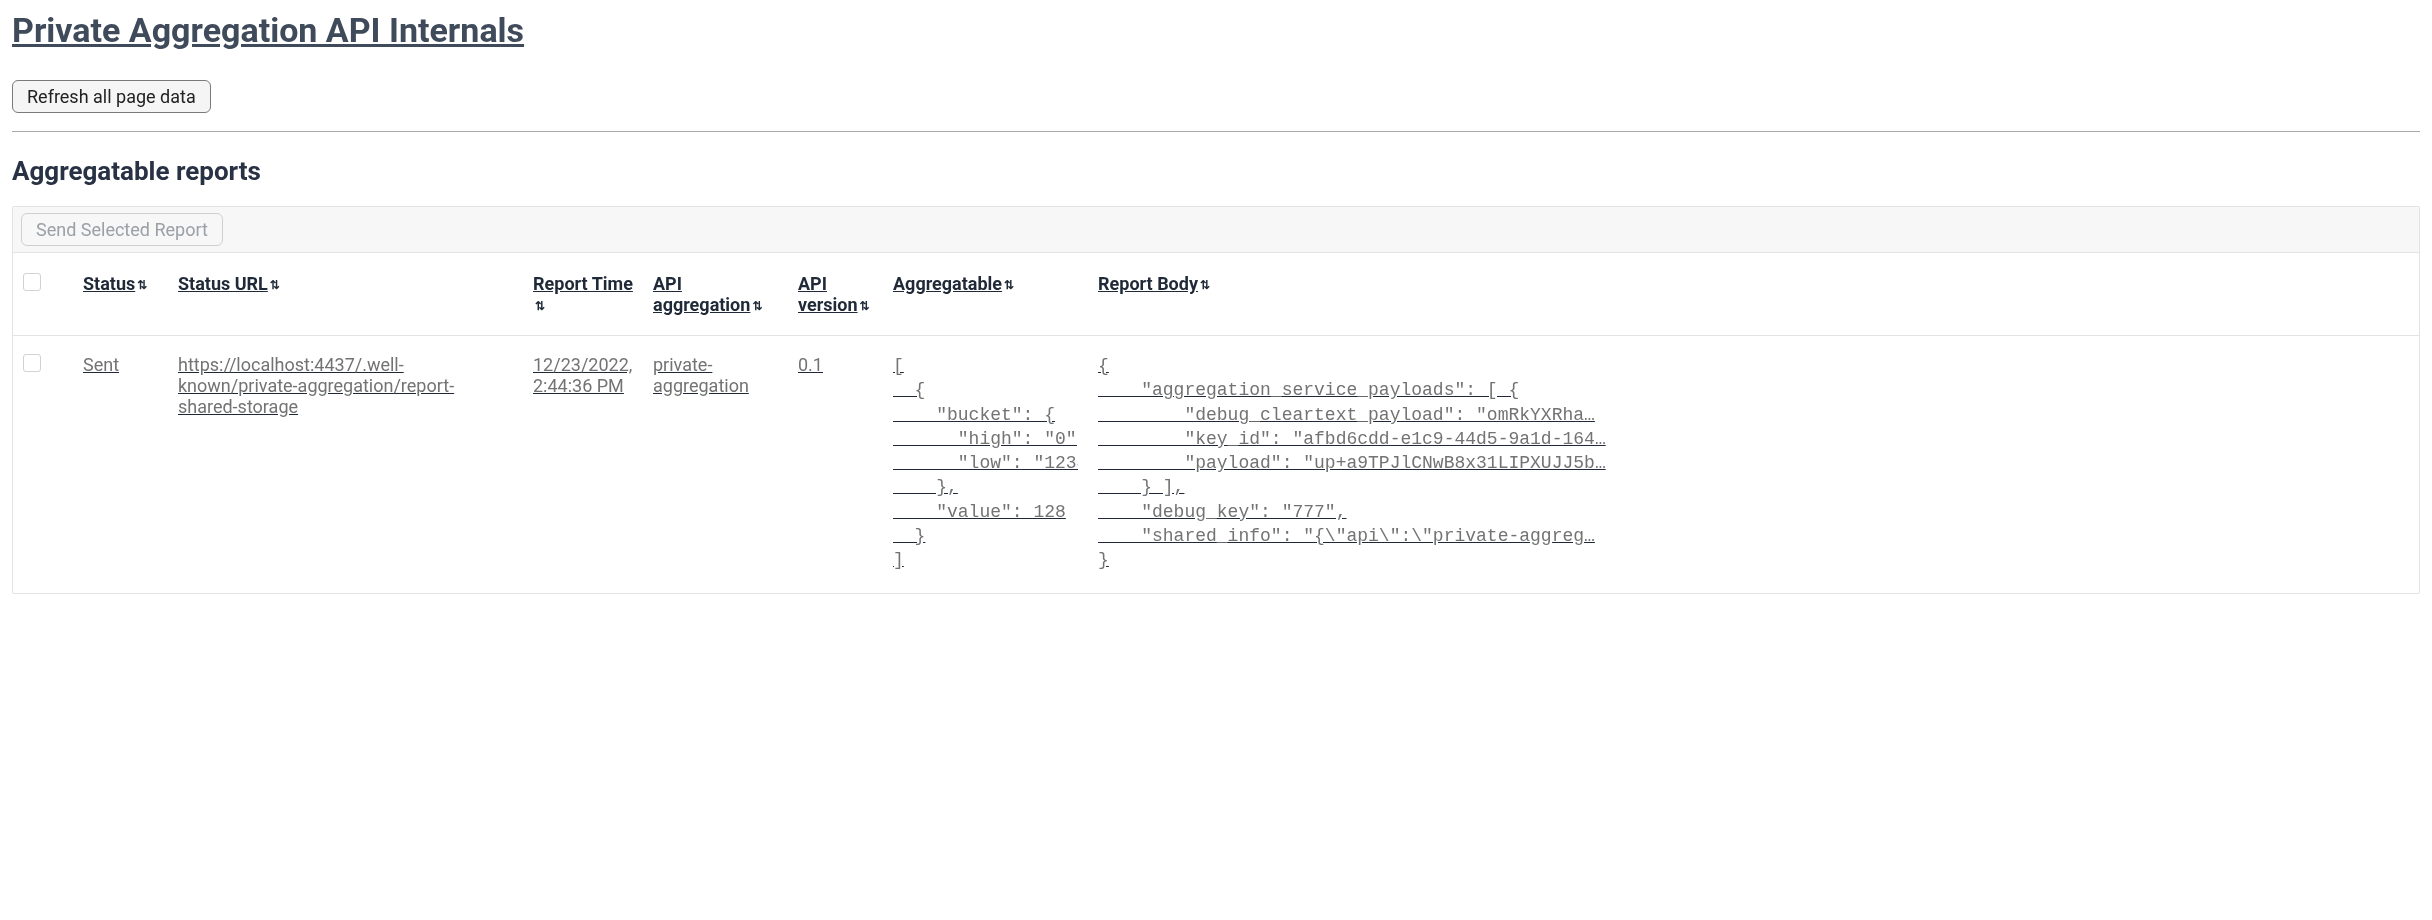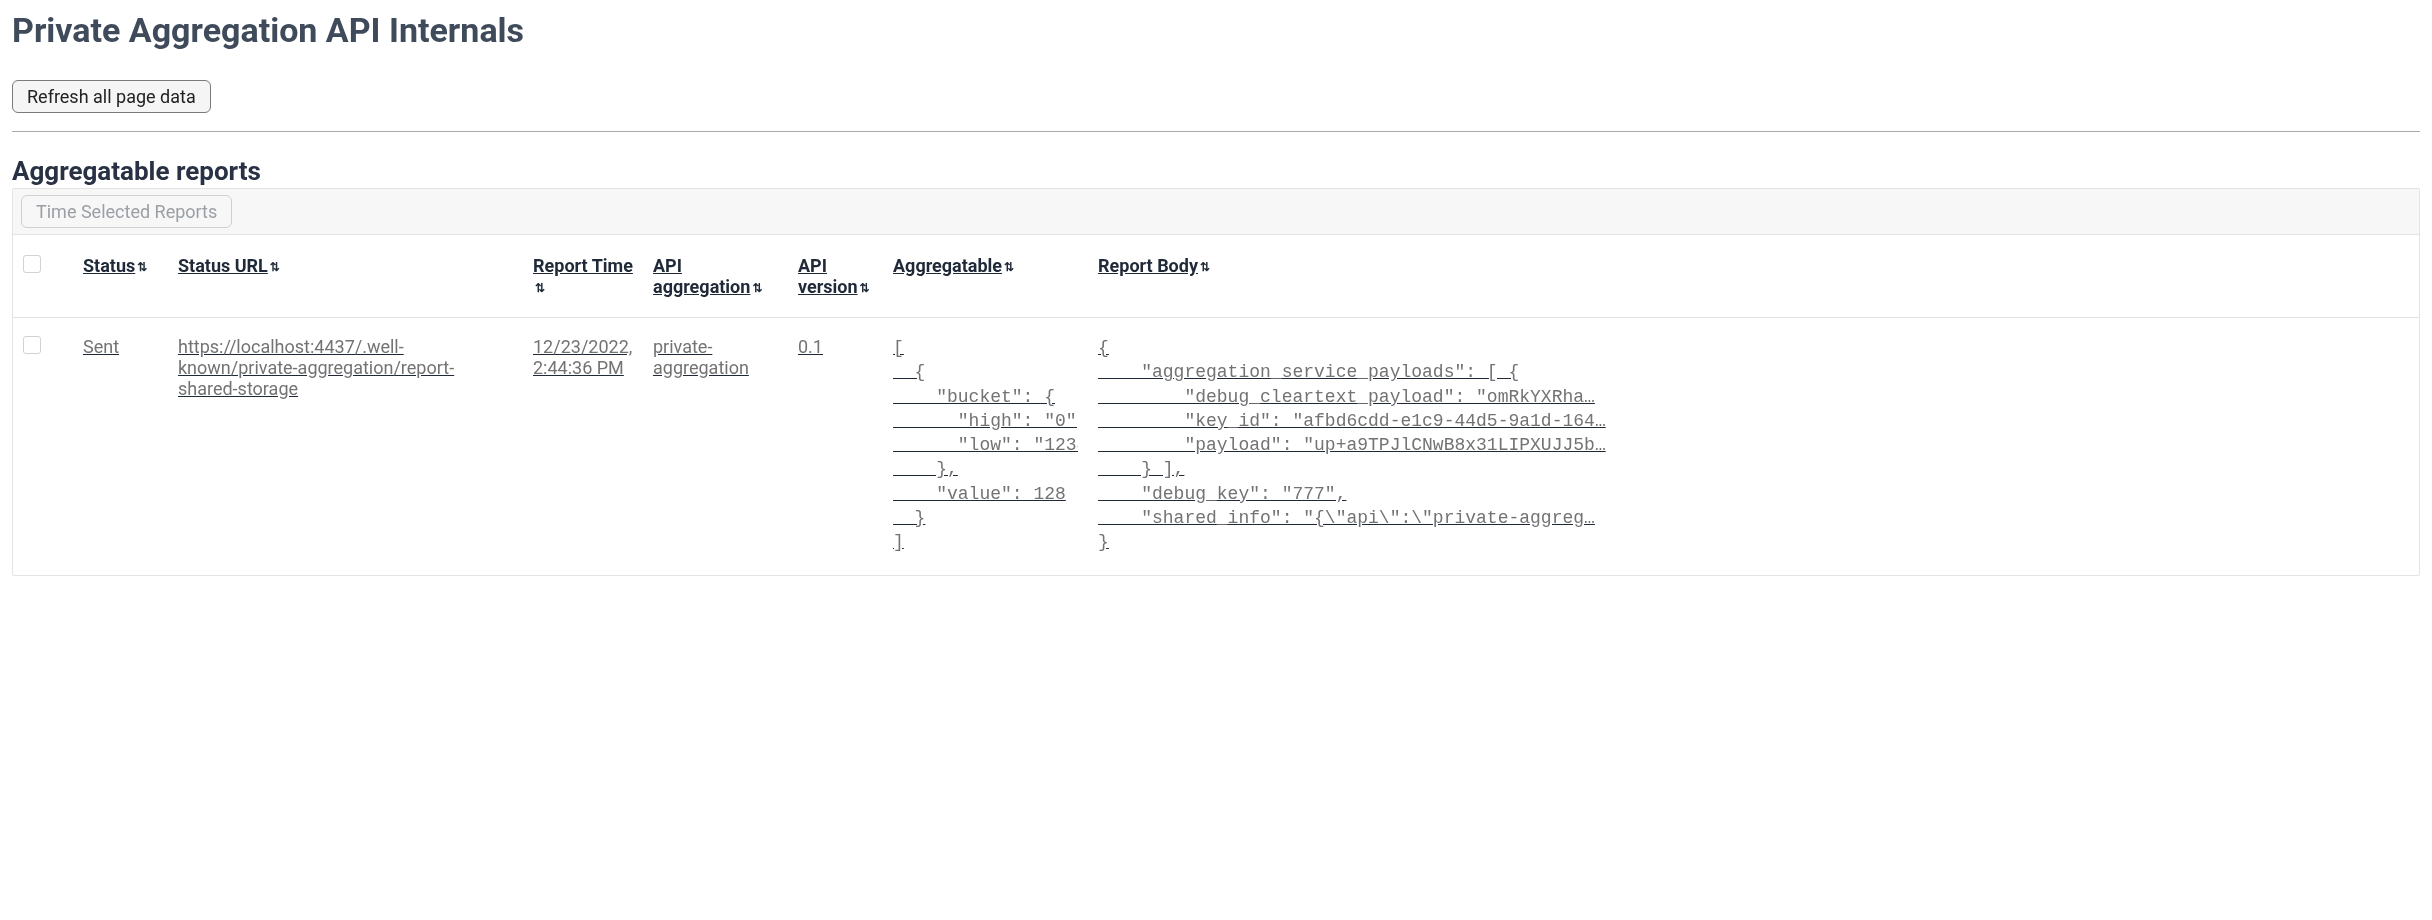--- a/index.html
+++ b/index.html
@@ -9,26 +9,27 @@
       font-family: -apple-system, BlinkMacSystemFont, "Segoe UI", Roboto, Helvetica, Arial, sans-serif;
       color: #1f2937;
       background: #fff;
       font-size: 18px;
     }
     h1.page-title {
       font-size: 34px;
       font-weight: 700;
       color: #3f4a5a;
       margin: 10px 0 30px 0;
+      text-decoration: underline;
     }
     h2.section-title {
       font-size: 26px;
       font-weight: 700;
       color: #283244;
-      margin: 24px 0 2px 0;
+      margin: 24px 0 20px 0;
     }
     .toolbar {
       display: flex;
       padding-bottom: 18px;
       border-bottom: 1px solid #aaa;
     }
     button.std {
       font: inherit;
       font-size: 18px;
       padding: 5px 14px;
@@ -119,21 +120,21 @@
 <h1 class="page-title">Private Aggregation API Internals</h1>
 
 <div class="toolbar">
   <button class="std">Refresh all page data</button>
 </div>
 
 <h2 class="section-title">Aggregatable reports</h2>
 
 <div class="panel">
   <div class="panel-header">
-    <button class="std" disabled="">Time Selected Reports</button>
+    <button class="std" disabled="">Send Selected Report</button>
   </div>
 
   <div class="table-wrap">
     <table class="data">
       <colgroup>
         <col class="col-check">
           <col class="col-status">
           <col class="col-url">
           <col class="col-time">
           <col class="col-api">

